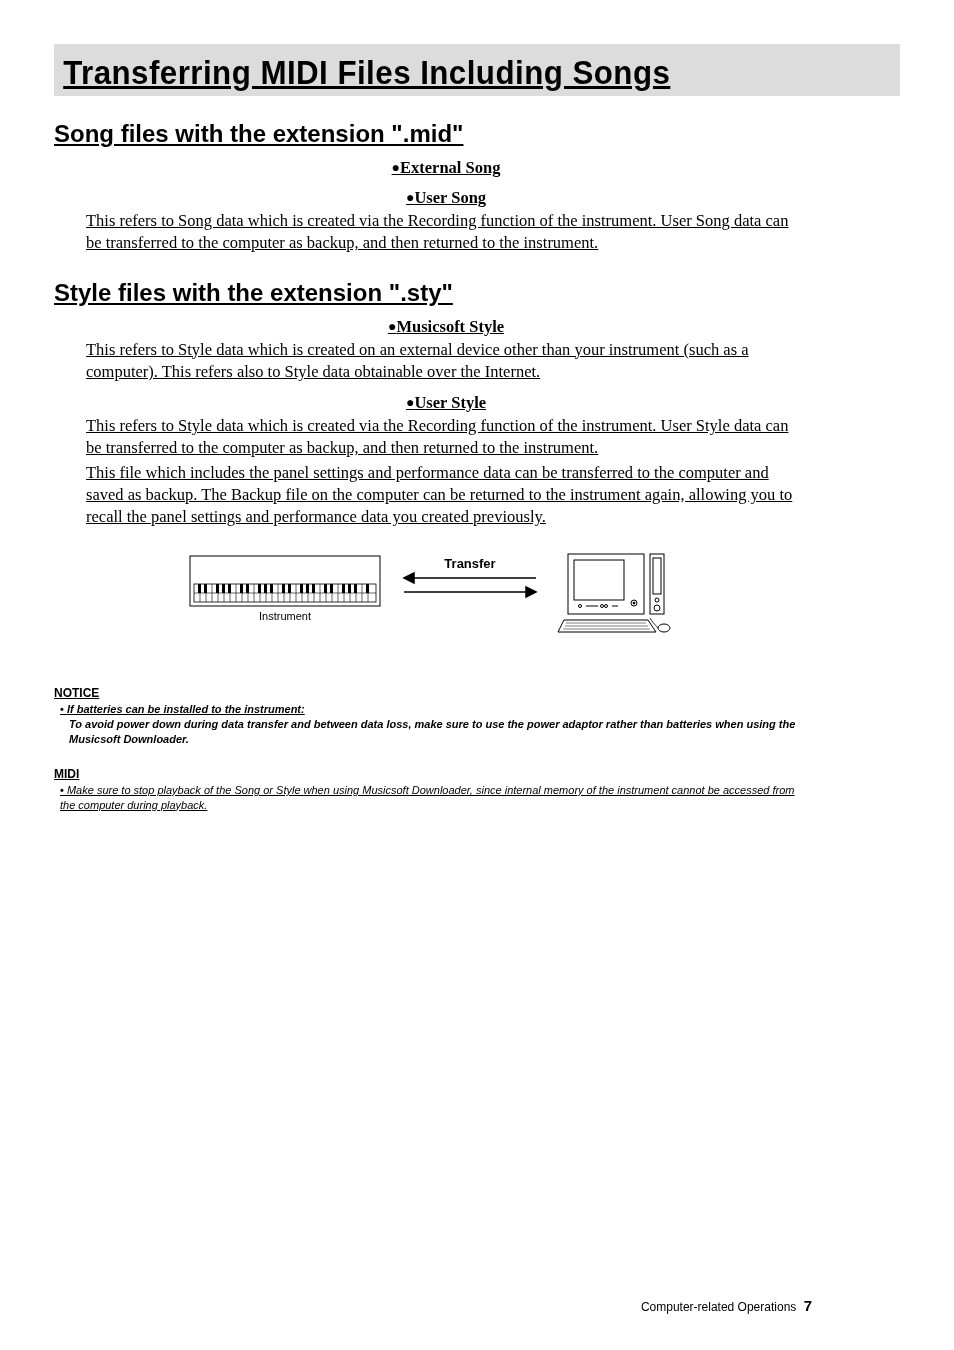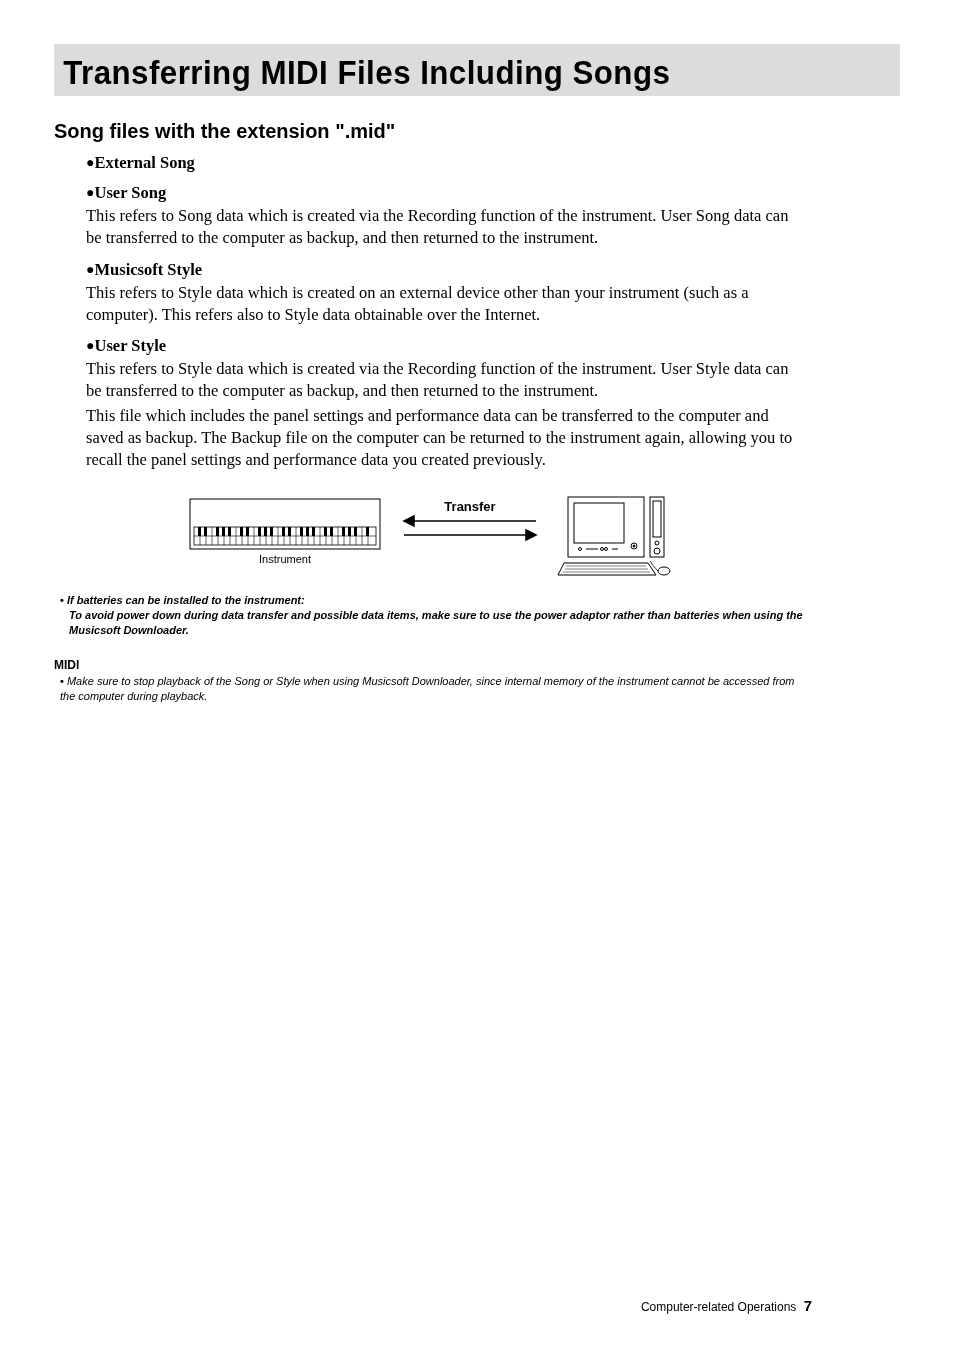--- a/index.html
+++ b/index.html
@@ -1,22 +1,22 @@
 <!DOCTYPE html>
 <html><head>
 <meta charset="utf-8">
 <style>
   * { margin: 0; padding: 0; box-sizing: border-box; }
   html, body { width: 954px; height: 1350px; background: #fff; font-family: "Times New Roman", Times, serif; color: #000; }
-  .page { width: 860px; height: 1350px; position: relative; padding: 40px 54px 0 54px; }
+  .page { width: 860px; height: 1350px; position: relative; padding: 40px 54px 0 54px; text-decoration: underline; }
   .header-band { margin-top: 4px; background: #dcdcdc; height: 52px; width: 846px; display: flex; align-items: flex-end; padding-bottom: 4px; }
   .page-title { font-family: Arial, Helvetica, sans-serif; font-weight: 900; font-size: 34px; letter-spacing: 0.5px; padding-left: 10px; color: #000; transform: scaleX(0.92); transform-origin: left; }
   .intro { margin-top: 56px; font-size: 16.5px; line-height: 1.35; }
-  .h2 { font-family: Arial, Helvetica, sans-serif; font-weight: bold; font-size: 20px; margin-top: 24px; }
-  .h3 { font-family: "Times New Roman", Times, serif; font-weight: bold; font-size: 16.5px; margin-top: 10px; margin-left: 32px; }
+  .h2 { font-family: Arial, Helvetica, sans-serif; font-weight: bold; font-size: 24px; margin-top: 24px; }
+  .h3 { font-family: "Times New Roman", Times, serif; font-weight: bold; font-size: 16.5px; margin-top: 10px; margin-left: 32px; text-align: center; }
   .h3 .bullet { font-size: 14px; position: relative; top: -1px; }
   .body { font-size: 16.5px; line-height: 1.35; margin-left: 32px; margin-top: 2px; }
   .diagram { margin-top: 20px; display: flex; justify-content: center; }
   .notice-label, .note-label { font-family: Arial, Helvetica, sans-serif; font-weight: bold; font-size: 12px; margin-top: 38px; }
   .note-label { margin-top: 20px; }
   .small-item { font-family: Arial, Helvetica, sans-serif; font-size: 11px; line-height: 1.35; margin-left: 6px; margin-top: 2px; }
   .small-item .bullet { font-weight: bold; }
   .small-item .bold { font-weight: bold; font-style: italic; }
   .small-item .italic { font-style: italic; }
   .footer { position: absolute; bottom: 36px; right: 48px; font-family: Arial, Helvetica, sans-serif; font-size: 12px; }
@@ -30,20 +30,21 @@
   <div class="header-band">
     <div class="page-title">Transferring MIDI Files Including Songs</div>
   </div>
 
 
   <h2 class="h2">Song files with the extension ".mid"</h2>
   <h3 class="h3"><span class="bullet">●</span><span>External Song</span></h3>
   <h3 class="h3"><span class="bullet">●</span><span>User Song</span></h3>
   <p class="body">This refers to Song data which is created via the Recording function of the instrument. User Song data can be transferred to the computer as backup, and then returned to the instrument.</p>
 
+  <h2 class="h2">Style files with the extension ".sty"</h2>
   <h3 class="h3"><span class="bullet">●</span><span>Musicsoft Style</span></h3>
   <p class="body">This refers to Style data which is created on an external device other than your instrument (such as a computer). This refers also to Style data obtainable over the Internet.</p>
   <h3 class="h3"><span class="bullet">●</span><span>User Style</span></h3>
   <p class="body">This refers to Style data which is created via the Recording function of the instrument. User Style data can be transferred to the computer as backup, and then returned to the instrument.</p>
 
   <p class="body">This file which includes the panel settings and performance data can be transferred to the computer and saved as backup. The Backup file on the computer can be returned to the instrument again, allowing you to recall the panel settings and performance data you created previously.</p>
 
   <div class="diagram">
     <svg width="520" height="100" viewBox="0 0 520 100">
 
@@ -144,23 +145,24 @@
         <line x1="395" y1="78" x2="478" y2="78" stroke-width="0.5"></line>
         <line x1="393" y1="81" x2="480" y2="81" stroke-width="0.5"></line>
 
         <ellipse cx="494" cy="80" rx="6" ry="4"></ellipse>
         <path d="M 488 80 Q 482 74 480 70" stroke-width="0.8"></path>
       </g>
     </svg>
   </div>
 
 
+  <div class="notice-label">NOTICE</div>
   <div class="small-item">
     <span class="bullet">• </span><span class="bold">If batteries can be installed to the instrument:</span><br>
-    <span class="bold" style="margin-left:9px; display:inline-block;">To avoid power down during data transfer and possible data items, make sure to use the power adaptor rather than batteries when using the Musicsoft Downloader.</span>
+    <span class="bold" style="margin-left:9px; display:inline-block;">To avoid power down during data transfer and between data loss, make sure to use the power adaptor rather than batteries when using the Musicsoft Downloader.</span>
   </div>
 
   <div class="note-label">MIDI</div>
   <div class="small-item">
     <span class="bullet">• </span><span class="italic">Make sure to stop playback of the Song or Style when using Musicsoft Downloader, since internal memory of the instrument cannot be accessed from the computer during playback.</span>
   </div>
 
   <div class="footer">
     <span>Computer-related Operations</span>
     <span class="pn">7</span>

